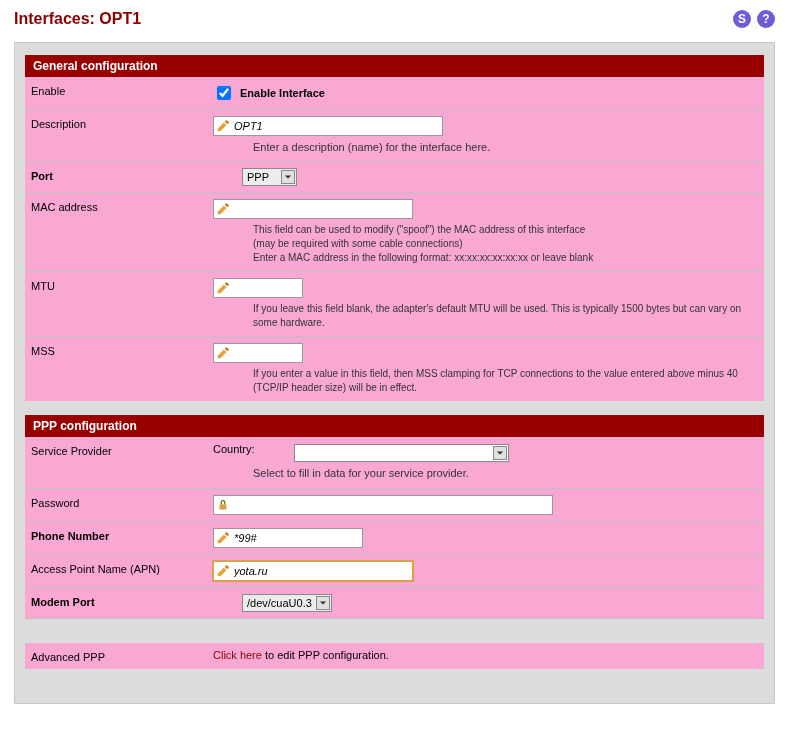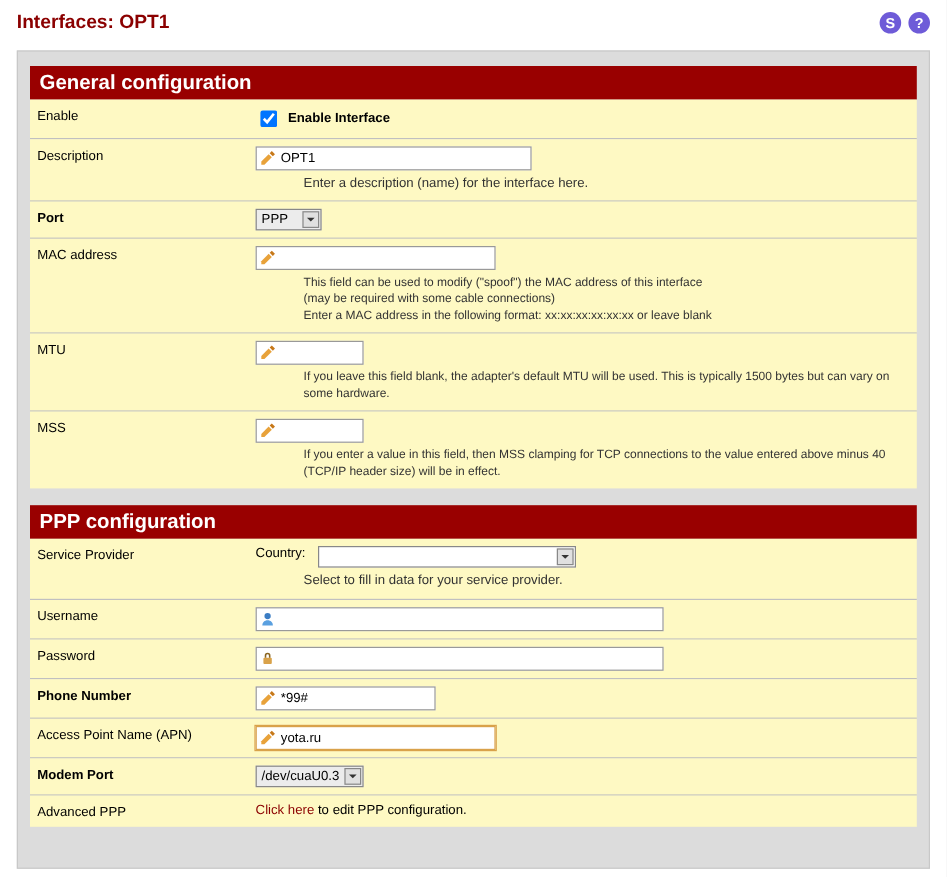--- a/index.html
+++ b/index.html
@@ -47,29 +47,29 @@
     margin: 8px 14px 14px 14px;
     padding: 12px 0 20px 0;
   }
   .section {
     margin: 0 10px 14px 10px;
   }
   .section-header {
     background: #990000;
     color: #ffffff;
     font-weight: bold;
-    font-size: 17px;
+    font-size: 12px;
     padding: 4px 8px;
   }
   .row {
     display: flex;
     border-bottom: 1px solid #c0c0c0;
     padding: 6px 6px;
     align-items: flex-start;
-    background: #fef9c3;
+    background: #f9a8d4;
   }
   .row.bold-label .label { font-weight: bold; }
   .label {
     width: 182px;
     flex-shrink: 0;
     color: #000;
     padding-top: 2px;
   }
   .field {
     flex: 1;
@@ -89,20 +89,21 @@
     box-shadow: 0 0 0 1px #d9a24a;
   }
   .input-with-icon input {
     border: none;
     outline: none;
     height: 16px;
     font-family: Verdana, Arial, sans-serif;
     font-size: 11px;
     padding: 0;
     background: transparent;
+    font-style: italic;
   }
   .edit-icon { width: 14px; height: 14px; }
   .user-icon { width: 14px; height: 14px; }
   .lock-icon { width: 14px; height: 14px; }
   .hint {
     color: #333;
     font-size: 11px;
     margin-top: 4px;
     line-height: 1.4;
     padding-left: 40px;
@@ -110,20 +111,21 @@
   .hint-small { font-size: 10px; }
   .select-wrap {
     display: inline-flex;
     align-items: center;
     background: #ececec;
     border: 1px solid #888;
     height: 18px;
     padding: 0 1px 0 4px;
     font-size: 11px;
     gap: 4px;
+    margin-left: 29px;
   }
   .select-text { min-width: 30px; }
   .select-arrow {
     width: 14px;
     height: 14px;
     background: #e0e0e0;
     border: 1px solid #888;
     display: inline-flex;
     align-items: center;
     justify-content: center;
@@ -255,32 +257,20 @@
           <span class="select-arrow">
               <svg viewBox="0 0 10 10">
                 <path d="M1 3l4 4 4-4z" fill="#333"></path>
               </svg>
             </span>
         </span>
         <div class="hint">Select to fill in data for your service provider.</div>
       </div>
     </div>
 
-    <div class="row">
-      <div class="label">Username</div>
-      <div class="field">
-        <span class="input-with-icon" style="width:340px;">
-          <svg class="user-icon" viewBox="0 0 16 16">
-              <circle cx="8" cy="5" r="3" fill="#3b7dc4"></circle>
-              <path d="M3 14c0-3 2-5 5-5s5 2 5 5H3z" fill="#5aa0e0"></path>
-            </svg>
-          <input type="text" style="width: 310px;" value="">
-        </span>
-      </div>
-    </div>
 
     <div class="row">
       <div class="label">Password</div>
       <div class="field">
         <span class="input-with-icon" style="width:340px;">
           <svg class="lock-icon" viewBox="0 0 16 16">
               <rect x="4" y="7" width="8" height="6" rx="1" fill="#d9a24a"></rect>
               <path d="M6 7V5a2 2 0 114 0v2" fill="none" stroke="#8a6520" stroke-width="1.5"></path>
             </svg>
           <input type="password" style="width: 310px;" value="">
@@ -321,21 +311,21 @@
           <span class="select-text">/dev/cuaU0.3</span>
           <span class="select-arrow">
               <svg viewBox="0 0 10 10">
                 <path d="M1 3l4 4 4-4z" fill="#333"></path>
               </svg>
             </span>
         </span>
       </div>
     </div>
 
-    <div class="row" style="border-bottom:none;">
+    <div class="row" style="border-bottom:none;margin-top:24px;">
       <div class="label">Advanced PPP</div>
       <div class="field">
         <span class="link-text">Click here</span><span> to edit PPP configuration.</span>
       </div>
     </div>
 
   </div>
 </div>
 
 </body></html>

